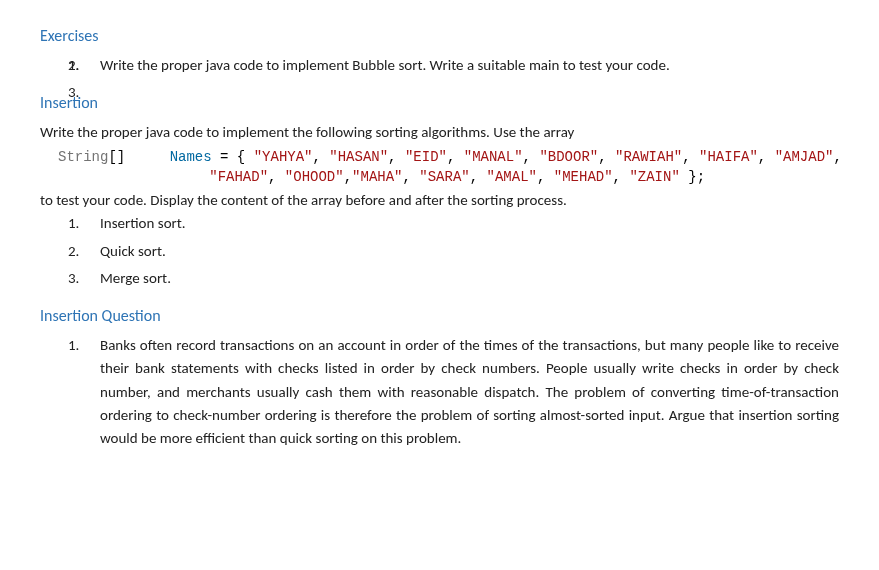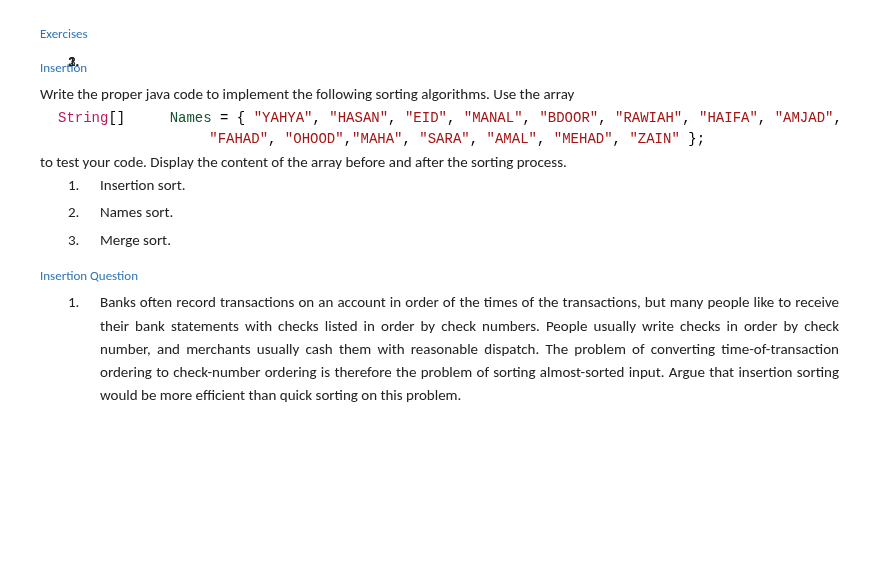--- a/index.html
+++ b/index.html
@@ -11,21 +11,21 @@
       font-family: Calibri, "Segoe UI", Arial, sans-serif;
       font-size: 15px;
       color: #222;
       background: #fff;
       padding: 10px 40px 20px 40px;
       width: 879px;
       line-height: 1.5;
     }
     .section-heading {
       color: #2E74B5;
-      font-size: 13px;
+      font-size: 16px;
       font-weight: 400;
       margin-top: 14px;
       margin-bottom: 6px;
     }
     .ordered-list {
       list-style: none;
       padding-left: 28px;
     }
     .ordered-list li {
       position: relative;
@@ -46,42 +46,42 @@
       margin-bottom: 0;
       line-height: 1.55;
     }
     .code-block {
       font-family: Consolas, "Courier New", monospace;
       font-size: 14px;
       white-space: pre;
       margin: 2px 0 2px 18px;
       line-height: 1.45;
     }
-    .c-type { color: #be185d; text-align: right; }
-    .c-var { color: #14532d; padding-left: 36px; }
+    .c-type { color: #737373; text-align: right; }
+    .c-var { color: #0369a1; padding-left: 36px; }
     .c-punc { color: #000; }
     .c-str { color: #a31515; }
   </style>
 </head>
 <body>
 
 <h2 class="section-heading">Exercises</h2>
 <ol class="ordered-list justify">
   <li><span class="num">1.</span></li>
-  <li><span class="num">2.</span></li>
+  <li><span class="num">2.</span><span>Write the proper java code to implement Bubble sort. Write a suitable main to test your code.</span></li>
   <li><span class="num">3.</span></li>
 </ol>
 
 <h2 class="section-heading">Insertion</h2>
 <p class="para">Write the proper java code to implement the following sorting algorithms. Use the array</p>
 <div class="code-block"><span class="c-type">String</span><span class="c-punc">[]</span> <span class="c-var">Names</span><span class="c-punc"> = { </span><span class="c-str">"YAHYA"</span><span class="c-punc">, </span><span class="c-str">"HASAN"</span><span class="c-punc">, </span><span class="c-str">"EID"</span><span class="c-punc">, </span><span class="c-str">"MANAL"</span><span class="c-punc">, </span><span class="c-str">"BDOOR"</span><span class="c-punc">, </span><span class="c-str">"RAWIAH"</span><span class="c-punc">, </span><span class="c-str">"HAIFA"</span><span class="c-punc">, </span><span class="c-str">"AMJAD"</span><span class="c-punc">,</span>
                   <span class="c-str">"FAHAD"</span><span class="c-punc">, </span><span class="c-str">"OHOOD"</span><span class="c-punc">,</span><span class="c-str">"MAHA"</span><span class="c-punc">, </span><span class="c-str">"SARA"</span><span class="c-punc">, </span><span class="c-str">"AMAL"</span><span class="c-punc">, </span><span class="c-str">"MEHAD"</span><span class="c-punc">, </span><span class="c-str">"ZAIN"</span><span class="c-punc"> };</span></div>
 <p class="para">to test your code. Display the content of the array before and after the sorting process.</p>
 <ol class="ordered-list">
   <li><span class="num">1.</span><span>Insertion sort.</span></li>
-  <li><span class="num">2.</span><span>Names sort.</span></li>
+  <li><span class="num">2.</span><span>Quick sort.</span></li>
   <li><span class="num">3.</span><span>Merge sort.</span></li>
 </ol>
 
 <h2 class="section-heading">Insertion Question</h2>
 <ol class="ordered-list justify">
   <li><span class="num">1.</span><span>Banks often record transactions on an account in order of the times of the transactions, but many people like to receive their bank statements with checks listed in order by check numbers. People usually write checks in order by check number, and merchants usually cash them with reasonable dispatch. The problem of converting time-of-transaction ordering to check-number ordering is therefore the problem of sorting almost-sorted input. Argue that insertion sorting would be more efficient than quick sorting on this problem.</span></li>
 </ol>
 
 </body></html>

